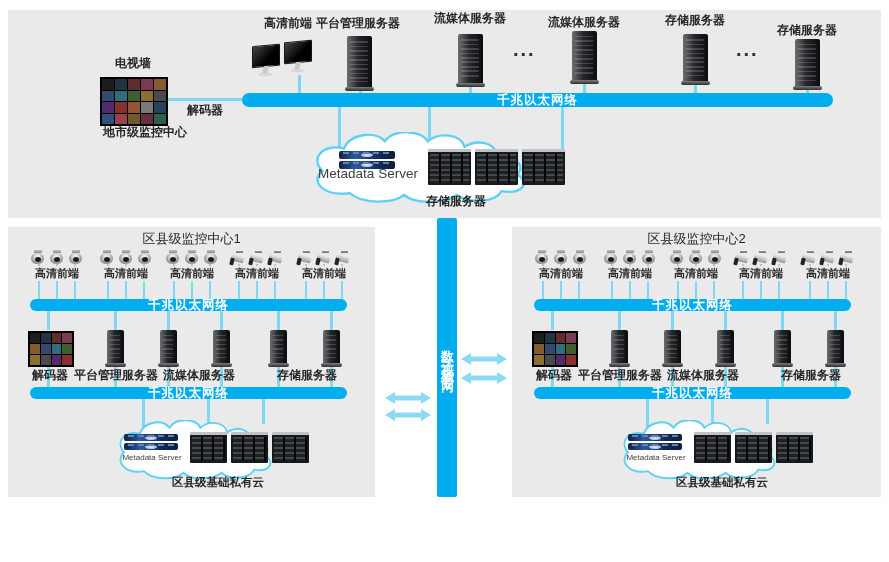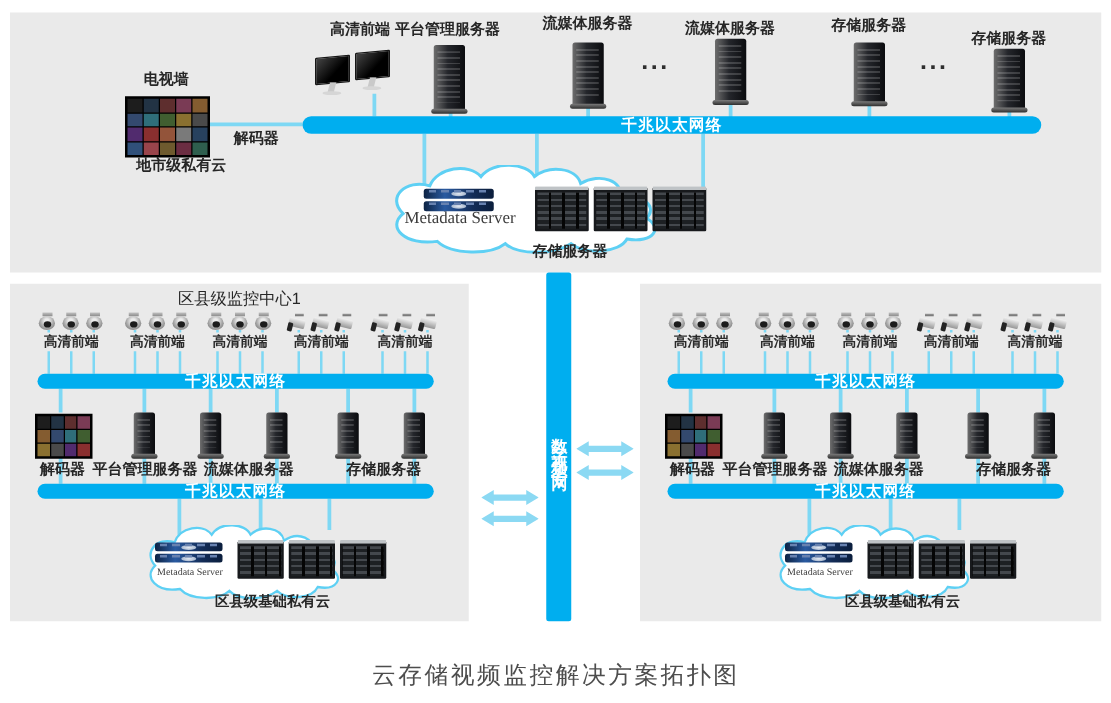--- a/index.html
+++ b/index.html
@@ -10,21 +10,21 @@
   .lbl.plain{font-weight:normal;}
   .bus{position:absolute;background:#00aeef;border-radius:7px;z-index:3;
        display:flex;align-items:center;justify-content:center;}
   .bus span{color:#ffffff;font-weight:bold;font-size:12.5px;letter-spacing:1px;white-space:nowrap;}
   .backbone{position:absolute;background:#00aeef;border-radius:2px;z-index:3;
             display:flex;align-items:center;justify-content:center;}
   .backbone span{writing-mode:vertical-rl;text-orientation:upright;color:#fff;font-weight:bold;
                  font-size:13px;letter-spacing:6px;white-space:nowrap;}
   .line{position:absolute;background:#7ed8f4;z-index:1;}
   .cloud{position:absolute;z-index:2;}
-  .cloud-inner{position:absolute;z-index:3;font-family:Liberation Serif, serif;}
+  .cloud-inner{position:absolute;z-index:3;}
   
   .tower{position:absolute;width:25px;background:linear-gradient(90deg,#6e6e6e,#24262b 45%,#0b0c0f);
          border-radius:2px 2px 1px 1px;z-index:4;}
   .tower::before{content:"";position:absolute;left:3px;right:4px;top:5px;bottom:6px;
          background:repeating-linear-gradient(180deg,rgba(255,255,255,.17) 0 1.5px,rgba(0,0,0,0) 1.5px 4.5px);}
   .tower::after{content:"";position:absolute;left:-2px;right:-2px;bottom:-3px;height:4px;
          background:linear-gradient(#7c7c7c,#2e2e2e);border-radius:2px;}
   
   .array{position:absolute;background:#17191c;border-radius:1px;border-top:3px solid #bfc3c6;z-index:4;}
   .array::before{content:"";position:absolute;left:2px;right:2px;top:2px;bottom:2px;
@@ -93,21 +93,21 @@
       <i style="background: rgb(147, 84, 58);"></i>
       <i style="background: rgb(122, 122, 122);"></i>
       <i style="background: rgb(39, 65, 94);"></i>
       <i style="background: rgb(48, 80, 122);"></i>
       <i style="background: rgb(153, 68, 75);"></i>
       <i style="background: rgb(110, 90, 46);"></i>
       <i style="background: rgb(107, 45, 66);"></i>
       <i style="background: rgb(46, 94, 78);"></i>
     </div>
   <div class="lbl" style="left:181px;top:104px;width:48px;">解码器</div>
-  <div class="lbl" style="left:90px;top:126px;width:110px;">地市级私有云</div>
+  <div class="lbl" style="left:90px;top:126px;width:110px;">地市级监控中心</div>
 
   <div class="lbl" style="left:253px;top:17px;width:70px;">高清前端</div>
   <div class="monitor" style="left:252px;top:45px;">
       <i class="scr"></i>
       <i class="std"></i>
       <i class="bas"></i>
     </div>
   <div class="monitor" style="left:284px;top:41px;">
       <i class="scr"></i>
       <i class="std"></i>
@@ -248,20 +248,21 @@
   <div class="meta cloud-inner" style="left:124px;top:434px;width:54px;">
     <div class="meta-bar" style="height:7px;"></div>
       <div class="meta-bar" style="height:7px;"></div>
   </div>
   <div class="lbl plain cloud-inner" style="left:112px;top:454px;width:80px;font-size:8px;color:#3c3c3c;">Metadata Server</div>
   <div class="array cloud-inner" style="left:190px;top:432px;width:37px;height:28px;"></div>
   <div class="array cloud-inner" style="left:231px;top:432px;width:37px;height:28px;"></div>
   <div class="array cloud-inner" style="left:272px;top:432px;width:37px;height:28px;"></div>
   <div class="lbl" style="left:158px;top:476px;width:120px;font-size:11.5px;">区县级基础私有云</div>
 
+  <div class="lbl plain" style="left:512px;top:232px;width:369px;font-size:13px;">区县级监控中心2</div>
 
   <div class="cam-group" style="left:533px;top:250px;">
     <div class="cam-row">
         <span class="cam dome"></span>
         <span class="cam dome"></span>
         <span class="cam dome"></span>
       </div>
     <div class="cam-label">高清前端</div>
   </div>
   <div class="cam-group" style="left:602px;top:250px;">
@@ -338,21 +339,20 @@
   <div class="meta cloud-inner" style="left:628px;top:434px;width:54px;">
     <div class="meta-bar" style="height:7px;"></div>
       <div class="meta-bar" style="height:7px;"></div>
   </div>
   <div class="lbl plain cloud-inner" style="left:616px;top:454px;width:80px;font-size:8px;color:#3c3c3c;">Metadata Server</div>
   <div class="array cloud-inner" style="left:694px;top:432px;width:37px;height:28px;"></div>
   <div class="array cloud-inner" style="left:735px;top:432px;width:37px;height:28px;"></div>
   <div class="array cloud-inner" style="left:776px;top:432px;width:37px;height:28px;"></div>
   <div class="lbl" style="left:662px;top:476px;width:120px;font-size:11.5px;">区县级基础私有云</div>
 
-  <div class="caption" style="top:527px;">云存储视频监控解决方案拓扑图</div>
 <div class="line" style="left: 164px; top: 97.5px; width: 78px; height: 3px;"></div>
     <div class="line" style="left: 297.5px; top: 75px; width: 3px; height: 18px;"></div>
     <div class="line" style="left: 358.5px; top: 88px; width: 3px; height: 6px;"></div>
     <div class="line" style="left: 468.5px; top: 86px; width: 3px; height: 8px;"></div>
     <div class="line" style="left: 582.5px; top: 83px; width: 3px; height: 11px;"></div>
     <div class="line" style="left: 693.5px; top: 82px; width: 3px; height: 12px;"></div>
     <div class="line" style="left: 805.5px; top: 87px; width: 3px; height: 8px;"></div>
     <div class="line" style="left: 337.5px; top: 107px; width: 3px; height: 45px;"></div>
     <div class="line" style="left: 427.5px; top: 107px; width: 3px; height: 40px;"></div>
     <div class="line" style="left: 560.5px; top: 107px; width: 3px; height: 45px;"></div>

